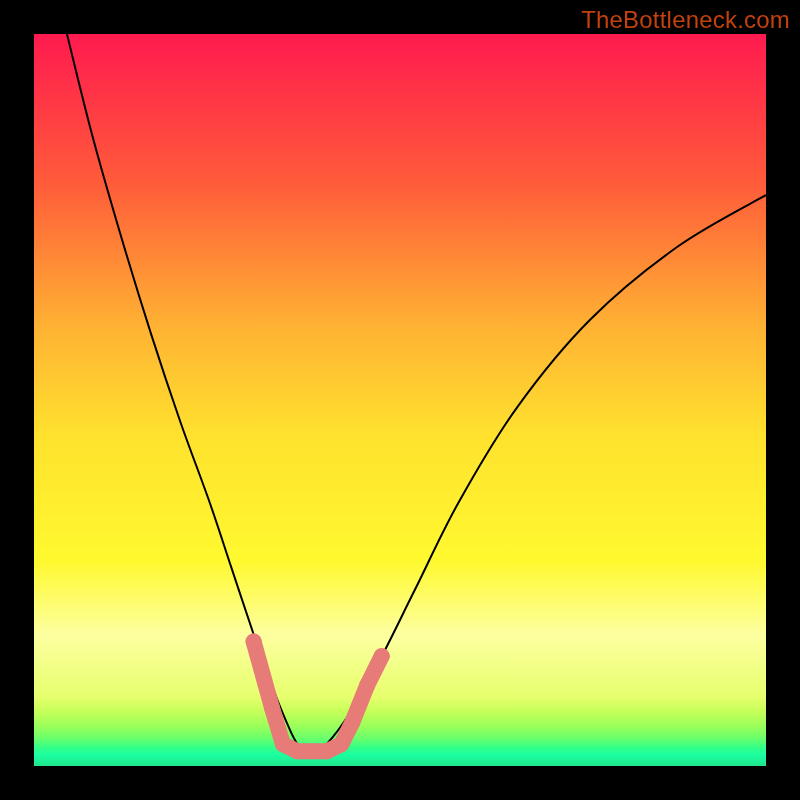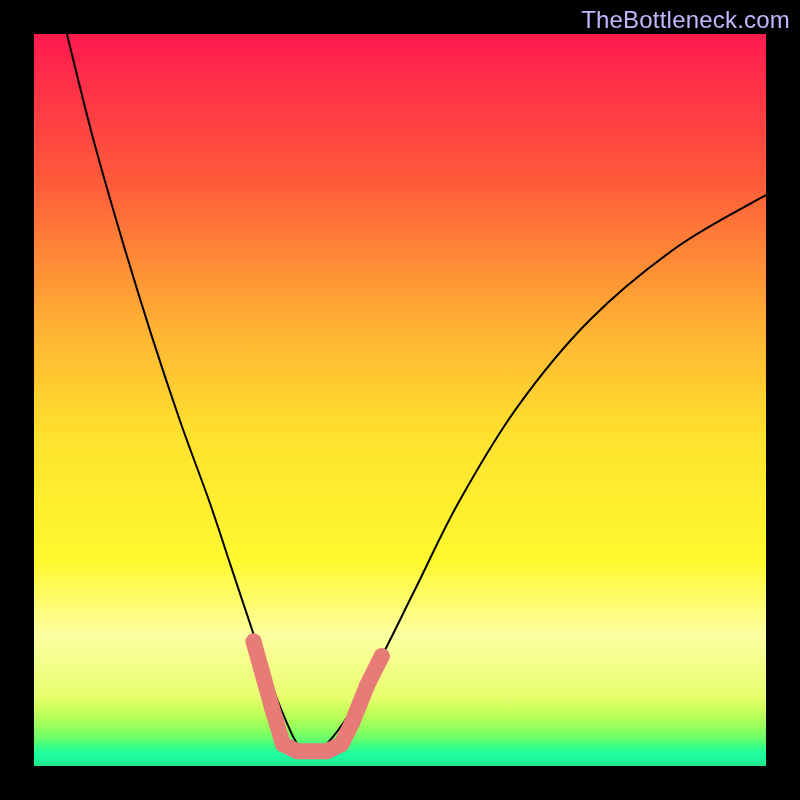--- a/index.html
+++ b/index.html
@@ -22,21 +22,21 @@
     left: 34px;
     top: 34px;
     width: 732px;
     height: 732px;
     
   }
   .watermark {
     position: absolute;
     top: 6px;
     right: 10px;
-    color: #c4b5fd;
+    color: #c2410c;
     font-size: 24px;
     font-weight: 400;
     letter-spacing: 0.2px;
     user-select: none;
   }
   svg.curve {
     position: absolute;
     left: 0;
     top: 0;
     width: 732px;

